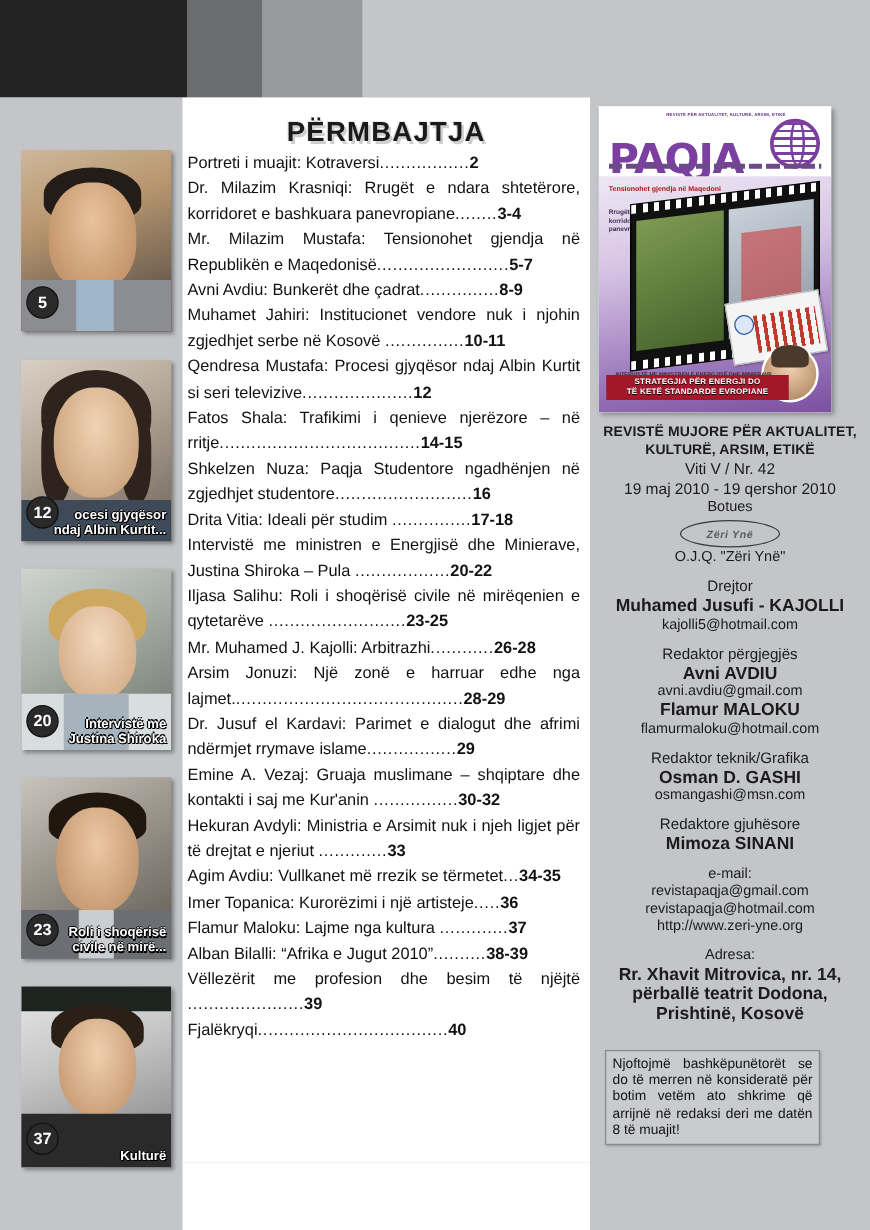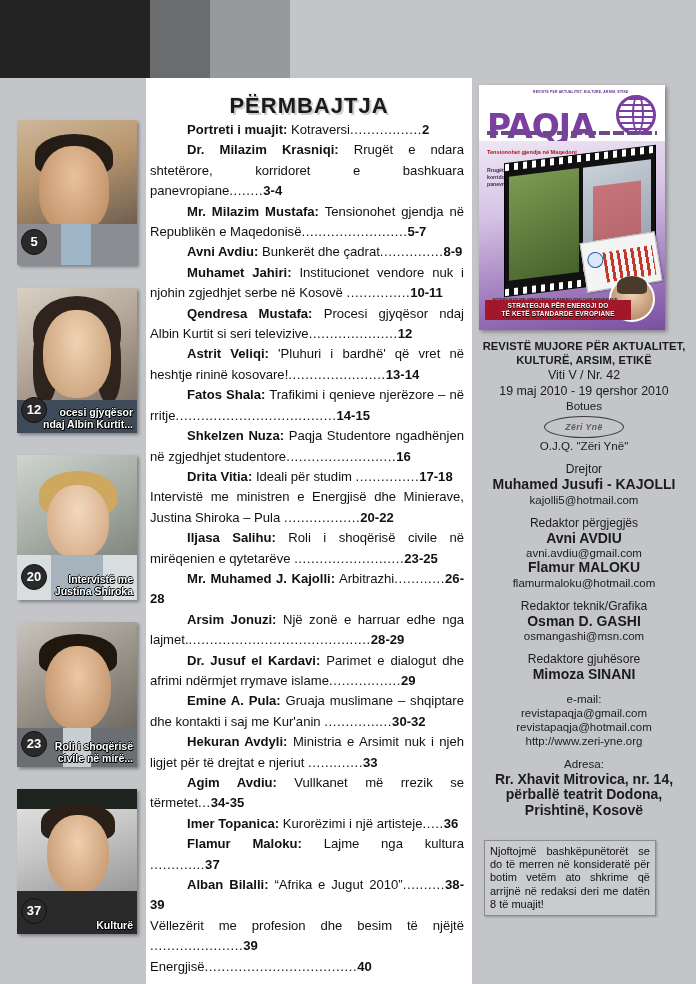--- a/index.html
+++ b/index.html
@@ -75,21 +75,21 @@
   .p5 .body{position:absolute;left:0;top:102px;width:120px;height:43px;background:#2a2a2a;}
   .p5 .dark{position:absolute;left:0;top:0;width:120px;height:20px;background:#1d2420;}
 
   
   .toc-title{position:absolute;left:146px;top:93px;width:326px;text-align:center;
      font-weight:bold;font-size:22px;letter-spacing:1px;color:#1a1a1a;
      text-shadow:2px 2px 0 #cfcfcf, -1px -1px 0 #e8e8e8;}
   .toc-list{position:absolute;left:150px;top:120px;width:314px;}
   .toc-item{font-size:13.1px;line-height:20.4px;color:#111;
      text-align:justify;margin:0 0 0 0;}
-  .toc-item b{font-weight:bold;margin-left:37px;}
+  .toc-item b{font-weight:normal;}
   .toc-item .leader{letter-spacing:.6px;}
   .toc-item .pg{font-weight:bold;}
 
   
   .cover{position:absolute;left:479px;top:85px;width:186px;height:245px;
      background:#ffffff;box-shadow:2px 2px 4px rgba(0,0,0,.35);overflow:hidden;}
   .cover-top{position:absolute;left:0;top:0;width:186px;height:62px;background:#fff;}
   .cv-kicker{position:absolute;left:54px;top:5px;font-size:3.4px;font-weight:bold;color:#5c2a86;letter-spacing:.2px;}
   .cv-logo{position:absolute;left:8px;top:25px;font-size:33px;font-weight:bold;color:#7a3fa0;
      letter-spacing:-1px;line-height:33px;font-family:"DejaVu Sans", sans-serif;}
@@ -233,37 +233,36 @@
 </div>
 
 <div class="toc-title">PËRMBAJTJA</div>
 <div class="toc-list" id="toc-list">
     <div class="toc-item"><b>Portreti i muajit:</b><span> Kotraversi</span><span class="leader">.................</span><span class="pg">2</span></div>
     <div class="toc-item"><b>Dr. Milazim Krasniqi:</b><span> Rrugët e ndara shtetërore, korridoret e bashkuara panevropiane</span><span class="leader">........</span><span class="pg">3-4</span></div>
     <div class="toc-item"><b>Mr. Milazim Mustafa:</b><span> Tensionohet gjendja në Republikën e Maqedonisë</span><span class="leader">.........................</span><span class="pg">5-7</span></div>
     <div class="toc-item"><b>Avni Avdiu:</b><span> Bunkerët dhe çadrat</span><span class="leader">...............</span><span class="pg">8-9</span></div>
     <div class="toc-item"><b>Muhamet Jahiri:</b><span> Institucionet vendore nuk i njohin zgjedhjet serbe në Kosovë </span><span class="leader">...............</span><span class="pg">10-11</span></div>
     <div class="toc-item"><b>Qendresa Mustafa:</b><span> Procesi gjyqësor ndaj Albin Kurtit si seri televizive</span><span class="leader">.....................</span><span class="pg">12</span></div>
-    <div class="toc-item"><b>Astrit Veliqi:</b><span> 'Pluhuri i bardhë' që vret në heshtje rininë kosovare!</span><span class="leader">.......................</span><span class="pg">13-14</span></div>
     <div class="toc-item"><b>Fatos Shala:</b><span> Trafikimi i qenieve njerëzore – në rritje</span><span class="leader">......................................</span><span class="pg">14-15</span></div>
     <div class="toc-item"><b>Shkelzen Nuza:</b><span> Paqja Studentore ngadhënjen në zgjedhjet studentore</span><span class="leader">..........................</span><span class="pg">16</span></div>
     <div class="toc-item"><b>Drita Vitia:</b><span> Ideali për studim </span><span class="leader">...............</span><span class="pg">17-18</span></div>
     <div class="toc-item"><span>Intervistë me ministren e Energjisë dhe Minierave, Justina Shiroka – Pula </span><span class="leader">..................</span><span class="pg">20-22</span></div>
     <div class="toc-item"><b>Iljasa Salihu:</b><span> Roli i shoqërisë civile në mirëqenien e qytetarëve </span><span class="leader">..........................</span><span class="pg">23-25</span></div>
     <div class="toc-item"><b>Mr. Muhamed J. Kajolli:</b><span> Arbitrazhi</span><span class="leader">............</span><span class="pg">26-28</span></div>
     <div class="toc-item"><b>Arsim Jonuzi:</b><span> Një zonë e harruar edhe nga lajmet.</span><span class="leader">...........................................</span><span class="pg">28-29</span></div>
     <div class="toc-item"><b>Dr. Jusuf el Kardavi:</b><span> Parimet e dialogut dhe afrimi ndërmjet rrymave islame</span><span class="leader">.................</span><span class="pg">29</span></div>
-    <div class="toc-item"><b>Emine A. Pula:</b><span> Gruaja muslimane – shqiptare dhe kontakti i saj me Kur'anin </span><span class="leader">................</span><span class="pg">30-32</span></div>
+    <div class="toc-item"><b>Emine A. Vezaj:</b><span> Gruaja muslimane – shqiptare dhe kontakti i saj me Kur'anin </span><span class="leader">................</span><span class="pg">30-32</span></div>
     <div class="toc-item"><b>Hekuran Avdyli:</b><span> Ministria e Arsimit nuk i njeh ligjet për të drejtat e njeriut </span><span class="leader">.............</span><span class="pg">33</span></div>
     <div class="toc-item"><b>Agim Avdiu:</b><span> Vullkanet më rrezik se tërmetet</span><span class="leader">...</span><span class="pg">34-35</span></div>
     <div class="toc-item"><b>Imer Topanica:</b><span> Kurorëzimi i një artisteje</span><span class="leader">.....</span><span class="pg">36</span></div>
     <div class="toc-item"><b>Flamur Maloku:</b><span> Lajme nga kultura </span><span class="leader">.............</span><span class="pg">37</span></div>
     <div class="toc-item"><b>Alban Bilalli:</b><span> “Afrika e Jugut 2010”</span><span class="leader">..........</span><span class="pg">38-39</span></div>
     <div class="toc-item"><span>Vëllezërit me profesion dhe besim të njëjtë </span><span class="leader">......................</span><span class="pg">39</span></div>
-    <div class="toc-item"><span>Energjisë</span><span class="leader">....................................</span><span class="pg">40</span></div>
+    <div class="toc-item"><span>Fjalëkryqi</span><span class="leader">....................................</span><span class="pg">40</span></div>
   </div>
 
 <div class="cover">
   <div class="cover-top">
     <div class="cv-kicker">REVISTË PËR AKTUALITET, KULTURË, ARSIM, ETIKË</div>
     <div class="cv-logo">PAQJA</div>
     <div class="cv-globe"></div>
     <div class="cv-subline"></div>
   </div>
   <div class="cv-body">

